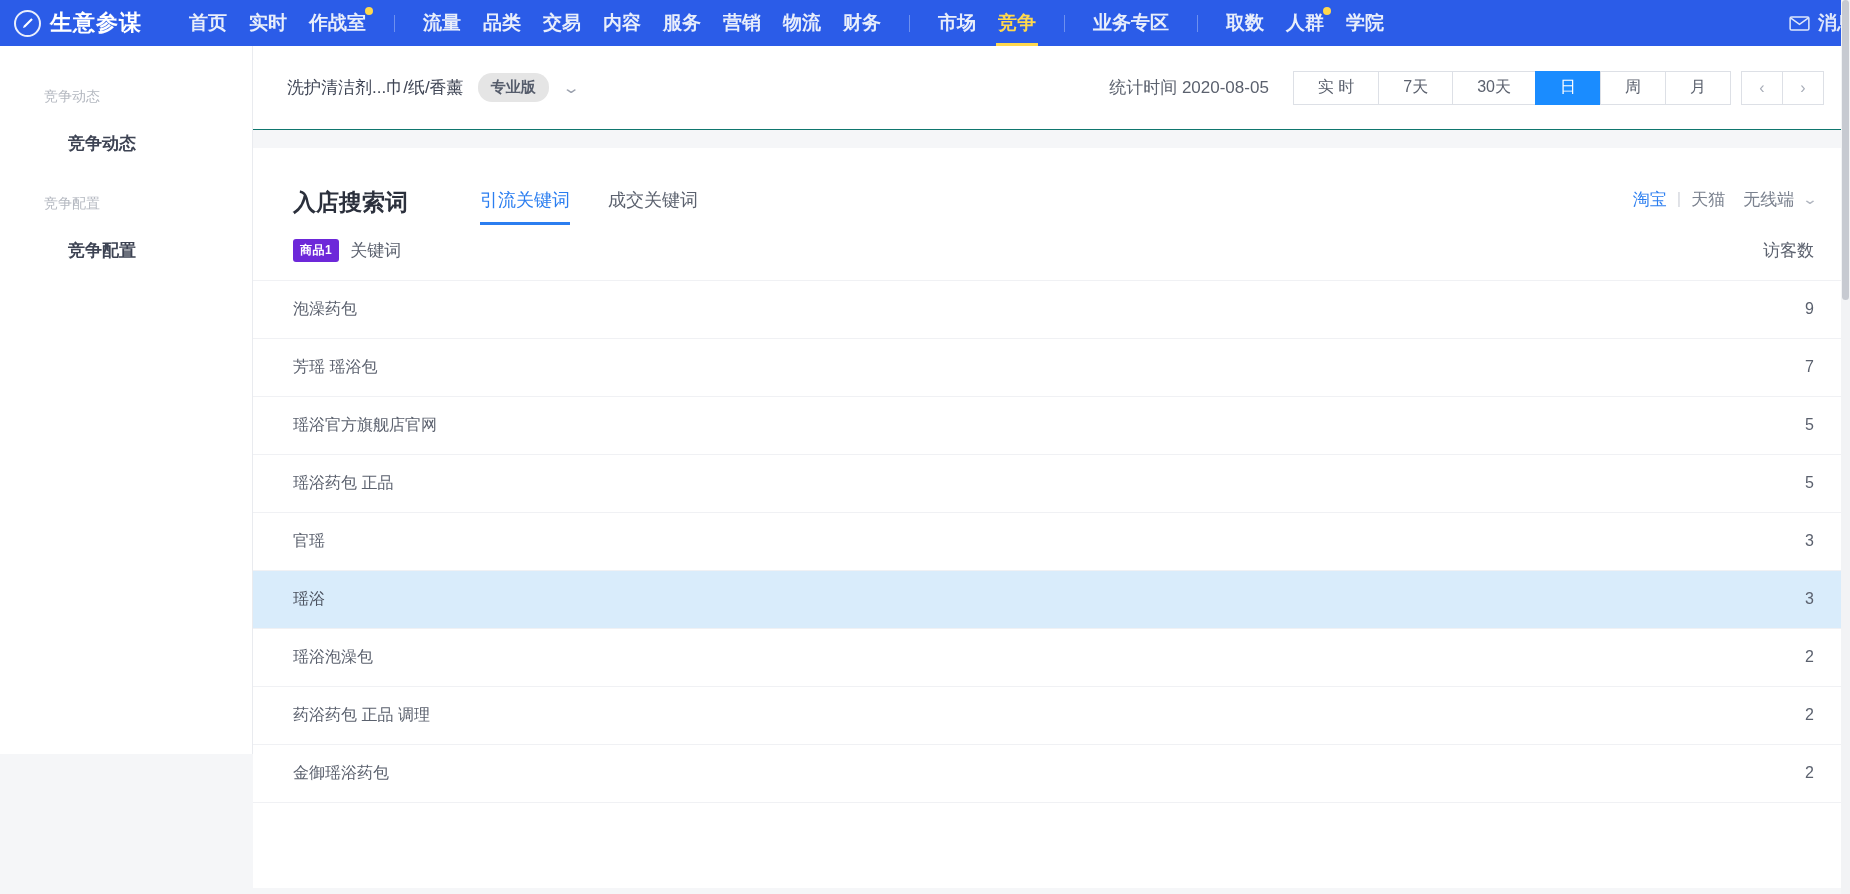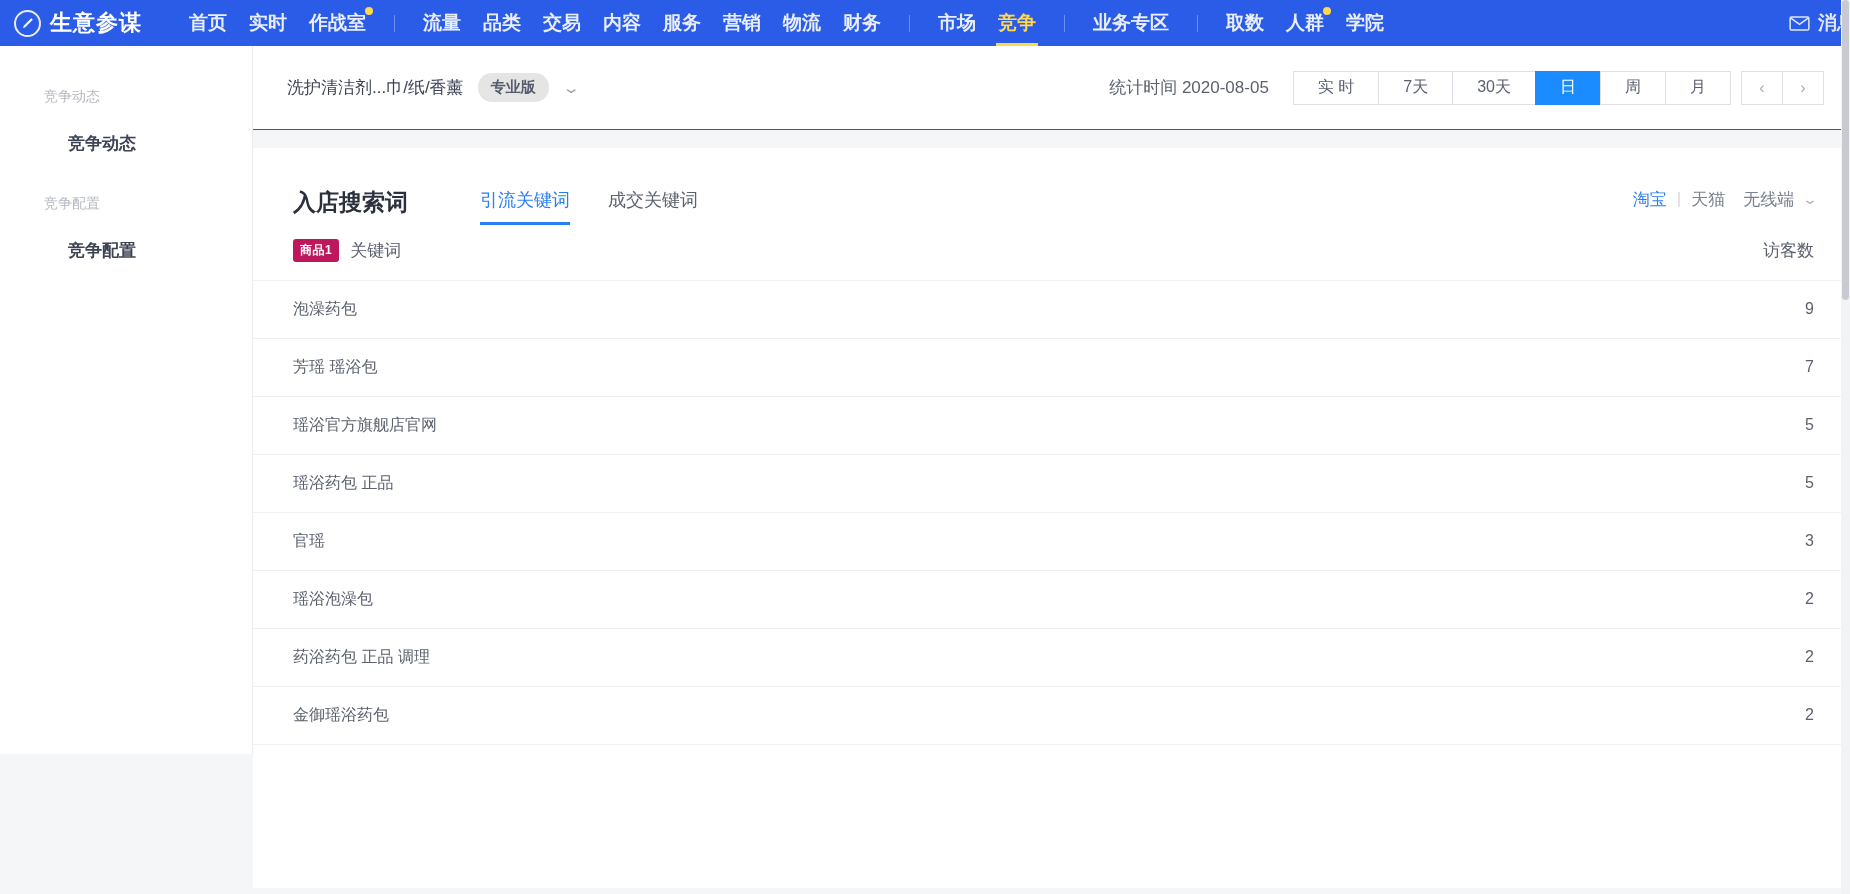--- a/index.html
+++ b/index.html
@@ -138,21 +138,21 @@
   table.kw th, table.kw td{
     font-weight:normal; text-align:left;
     padding:0; height:58px; vertical-align:middle;
     border-bottom:1px solid #f0f1f4;
   }
   table.kw th{ color:#5b616e; font-size:17px; }
   table.kw td{ color:#5b616e; font-size:16px; }
   .col-kw{ padding-left:40px !important; }
   .col-vis{ text-align:right !important; padding-right:36px !important; width:230px; }
   .hdr-badge{
-    display:inline-block; background:#be185d; color:#fff;
+    display:inline-block; background:#6d28d9; color:#fff;
     font-size:12px; font-weight:bold; border-radius:3px;
     padding:3px 7px; margin-right:11px; vertical-align:middle;
     letter-spacing:.5px;
   }
   .hdr-kw-label{ vertical-align:middle; }
   tr.row-hl td{ background:#d9ecfb; }
   tr.row-hl td:first-child{ color:#4d5360; }
 
   
   .pagescroll{
@@ -282,20 +282,24 @@
               <td class="col-vis">5</td>
             </tr>
             <tr class="">
               <td class="col-kw">瑶浴药包 正品</td>
               <td class="col-vis">5</td>
             </tr>
             <tr class="">
               <td class="col-kw">官瑶</td>
               <td class="col-vis">3</td>
             </tr>
+            <tr class="row-hl">
+              <td class="col-kw">瑶浴</td>
+              <td class="col-vis">3</td>
+            </tr>
             <tr class="">
               <td class="col-kw">瑶浴泡澡包</td>
               <td class="col-vis">2</td>
             </tr>
             <tr class="">
               <td class="col-kw">药浴药包 正品 调理</td>
               <td class="col-vis">2</td>
             </tr>
             <tr class="">
               <td class="col-kw">金御瑶浴药包</td>

